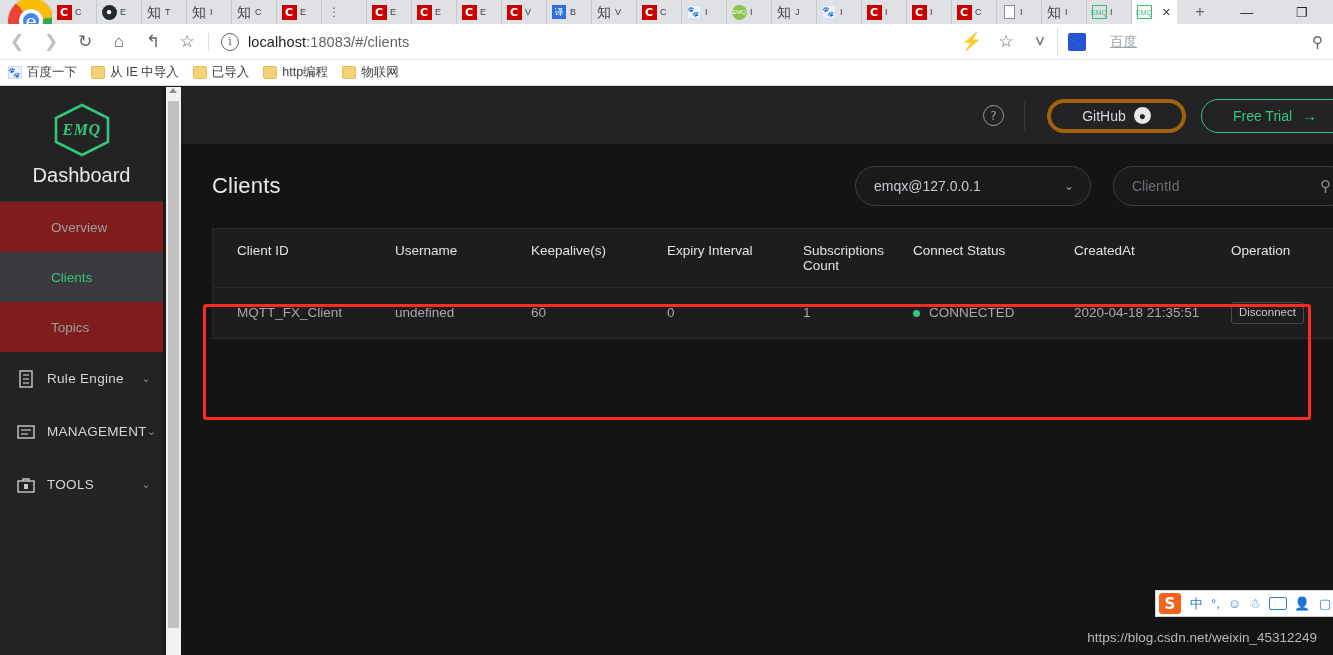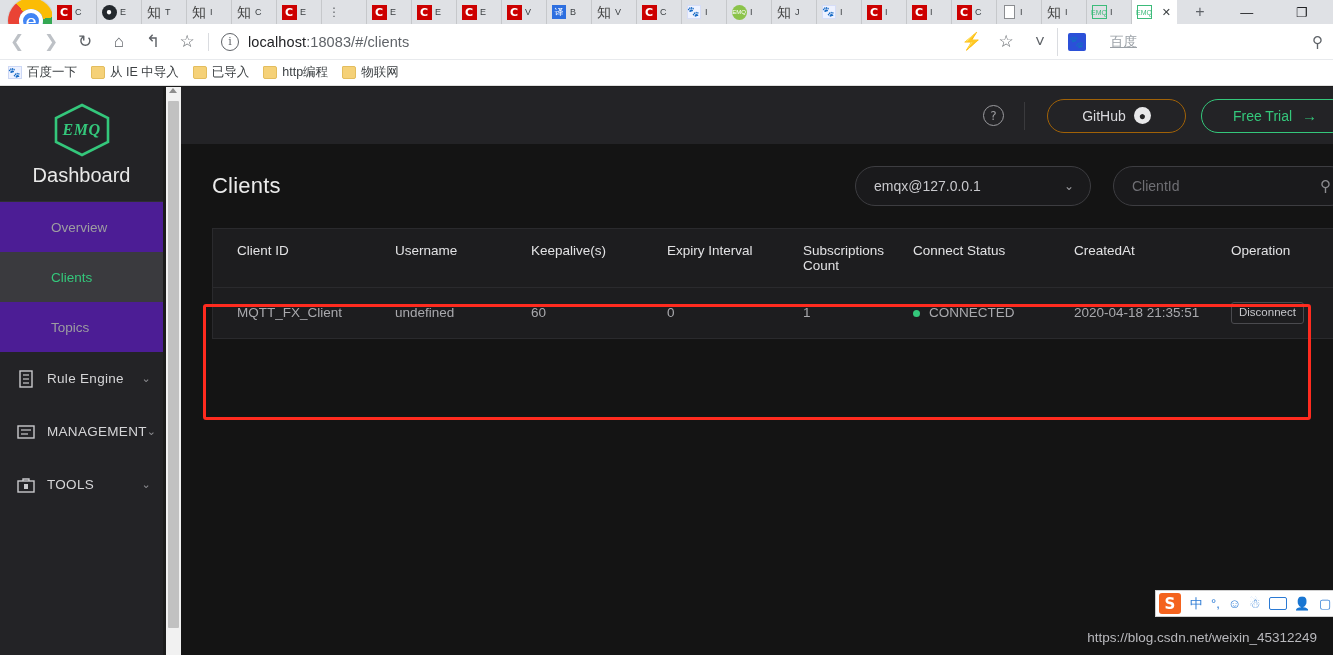--- a/index.html
+++ b/index.html
@@ -401,21 +401,21 @@
     margin-right: 12px;
     display: flex; align-items: center; justify-content: center;
     color: #c9c9cc;
   }
   .navgroup .chev {
     margin-left: auto;
     margin-right: 12px;
     color: #8c8c90;
     font-size: 11px;
   }
-  .submenu { background: #4c1d95; }
+  .submenu { background: #7f1d1d; }
   .subitem {
     height: 50px;
     display: flex;
     align-items: center;
     padding-left: 51px;
     box-sizing: border-box;
     color: #9d9da1;
     font-size: 13.5px;
   }
   .subitem.active {
@@ -458,21 +458,21 @@
     height: 34px;
     border-radius: 17px;
     display: flex;
     align-items: center;
     justify-content: center;
     box-sizing: border-box;
     font-size: 14px;
   }
   .pill-github {
     width: 139px;
-    border: 1px solid #a16207;
+    border: 4px solid #a16207;
     color: #d9d9dd;
   }
   .pill-github .gh-mark {
     width: 17px; height: 17px;
     border-radius: 50%;
     background: #e8e8ea;
     color: #232326;
     font-size: 12px;
     display: flex; align-items: center; justify-content: center;
     margin-left: 8px;

